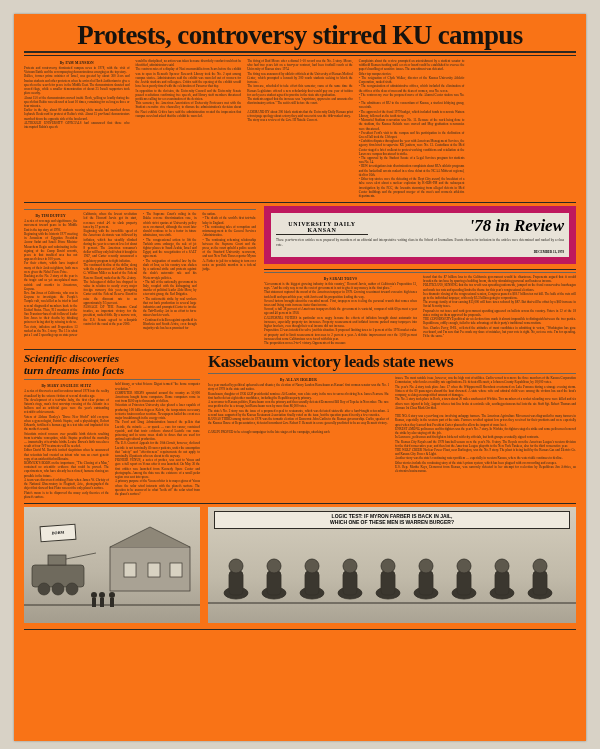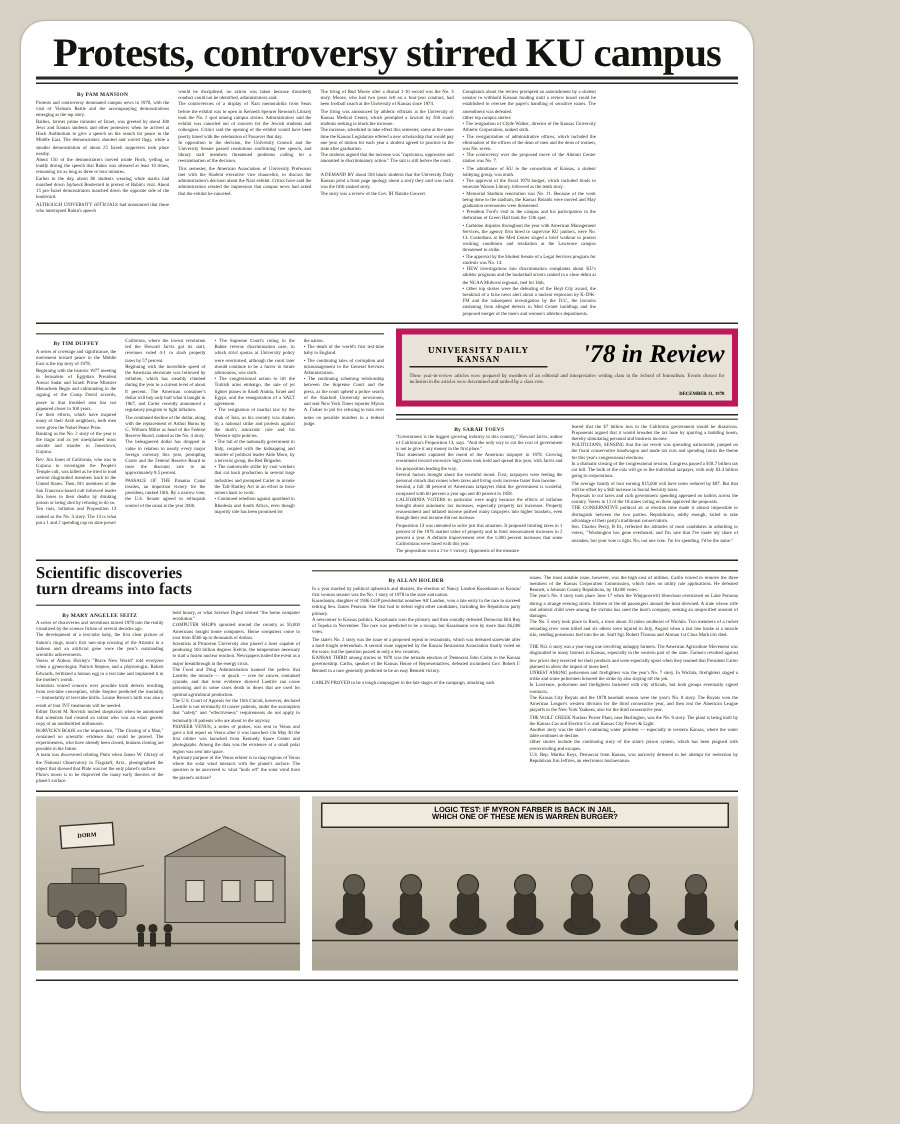--- a/index.html
+++ b/index.html
@@ -1,30 +1,30 @@
 <!DOCTYPE html>
 <html><head>
 <meta charset="utf-8">
 <style>
   html,body{margin:0;padding:0;background:#cfc9bd;}
   body{width:600px;height:749px;overflow:hidden;font-family:"Liberation Serif",serif;}
   .page{position:relative;width:600px;height:749px;background:#d8d2c6;box-sizing:border-box;padding:14px 14px 8px 14px;}
-  .paper{position:relative;width:488px;height:727px;background:#ffffff;box-shadow:0 0 2px rgba(0,0,0,.35);padding:8px 10px;box-sizing:border-box;border-radius:16px;}
+  .paper{position:relative;width:572px;height:727px;background:#f97316;box-shadow:0 0 2px rgba(0,0,0,.35);padding:8px 10px;box-sizing:border-box;}
   .hl{font-family:"Liberation Serif",serif;font-weight:bold;color:#15130f;line-height:1.0;}
   .rule{border-top:1px solid #2b2822;margin:3px 0;}
   .thin{border-top:1px solid #6b665c;}
   .byline{font-size:3.6px;font-weight:bold;text-align:center;letter-spacing:.2px;color:#1b1814;margin:2px 0 1px;}
   .col{font-size:3.2px;line-height:1.32;text-align:justify;color:#2a2721;}
   .cols{display:flex;gap:6px;}
   .cols > div{flex:1;}
   .masthead{font-size:27px;letter-spacing:-.6px;text-align:center;}
   .sec-title{font-size:15px;line-height:1.02;letter-spacing:-.3px;}
   .sec-title2{font-size:13px;line-height:1.02;}
   .smalltitle{font-size:11px;line-height:1.05;}
-  .review{border:4px solid #be185d;padding:3px 5px;box-sizing:border-box;background:#e8e3d8;}
+  .review{border:7px solid #be185d;padding:3px 5px;box-sizing:border-box;background:#e8e3d8;}
   .review .t1{font-size:6px;text-align:center;font-weight:bold;letter-spacing:.6px;border-bottom:1px solid #2b2822;padding-bottom:1px;}
   .review .t2{font-size:17px;font-weight:bold;text-align:right;font-style:italic;line-height:1.05;margin-top:1px;}
   .review .body{font-size:3.3px;line-height:1.35;text-align:justify;margin-top:3px;color:#2a2721;}
   .review .date{font-size:3.2px;text-align:right;margin-top:3px;font-weight:bold;}
   .photo{background:#b9b3a6;position:relative;overflow:hidden;}
   .sign{position:absolute;background:#efeade;border:1px solid #36332b;}
   .secrule{border-top:2px solid #2b2822;border-bottom:1px solid #2b2822;height:2px;margin:2px 0 3px;}
 </style>
 </head>
 <body>
@@ -153,21 +153,21 @@
 Sen. Charles Percy, R-Ill., reflected the attitudes of most candidates in admitting to voters, "Washington has gone overboard, and I'm sure that I've made my share of mistakes, but your vote is right. No, not one vote. I'm for spending. I'd be the same."</div>
             </div>
       </div>
     </div>
   </div>
 
   <div class="rule" style="margin-top:4px;"></div>
 
   <div style="display:flex;gap:8px;margin-top:2px;">
     <div style="width:176px;">
-      <div class="hl smalltitle" style="white-space:pre-line;">Scientific discoveries
+      <div class="hl smalltitle" style="white-space:pre-line;font-style:italic;">Scientific discoveries
 turn dreams into facts</div>
       <div class="thin" style="margin:3px 0 2px;"></div>
       <div class="cols">
         <div>
           <div class="byline">By MARY ANGELEE SEITZ</div>
           <div class="col" style="white-space:pre-line;">A series of discoveries and inventions turned 1978 into the reality visualized by the science fiction of several decades ago.
 The development of a test-tube baby, the first clear picture of Saturn's rings, man's first non-stop crossing of the Atlantic in a balloon and an artificial gene were the year's outstanding scientific achievements.
 Voters of Aldous Huxley's "Brave New World" told everyone when a gynecologist, Patrick Steptoe, and a physiologist, Robert Edwards, fertilized a human egg in a test tube and implanted it in the mother's womb.
 Scientists voiced concern over possible birth defects resulting from test-tube conception, while Steptoe predicted the mortality — immortality of test-tube births. Louise Brown's birth was also a result of four IVF treatments will be needed.
 Editor David M. Rorvick incited skepticism when he announced that scientists had created an infant who was an exact genetic copy of an unidentified millionaire.
@@ -181,20 +181,21 @@
 Scientists at Princeton University also placed a laser capable of producing 100 billion degrees Kelvin, the temperature necessary to start a fusion nuclear reaction. Newspapers hailed the event as a major breakthrough in the energy crisis.
 The Food and Drug Administration banned the pellets that Laetrile, the miracle — or quack — cure for cancer, contained cyanide, and that toxic evidence showed Laetrile can cause poisoning and in some cases death in doses that are used for optimal agricultural production.
 The U.S. Court of Appeals for the 10th Circuit, however, declared Laetrile is not terminally ill cancer patients, under the assumption that "safety" and "effectiveness" requirements do not apply to terminally ill patients who are about to die anyway.
 PIONEER VENUS, a series of probes, was sent to Venus and gave a full report on Venus after it was launched. On May 30 the first orbiter was launched from Kennedy Space Center and photographs. Among the data was the existence of a small polar region was sent into space.
 A primary purpose of the Venus orbiter is to map regions of Venus where the solar wind interacts with the planet's surface. The question to be answered is: what "boils off" the solar wind from the planet's surface?</div>
             </div>
       </div>
     </div>
 
     <div style="flex:1;">
+      <div class="hl" style="font-size:17px;letter-spacing:-.4px;">Kassebaum victory leads state news</div>
       <div class="thin" style="margin:3px 0 2px;"></div>
       <div class="cols">
         <div>
           <div class="byline">By ALLAN HOLDER</div>
           <div class="col" style="white-space:pre-line;">In a year marked by political upheavals and disaster, the election of Nancy Landon Kassebaum as Kansas' first woman senator was the No. 1 story of 1978 in the state and nation.
 Kassebaum, daughter of 1936 GOP presidential nominee Alf Landon, won a late entry in the race to succeed retiring Sen. James Pearson. She first had to defeat eight other candidates, including the Republican party primary.
 A newcomer to Kansas politics, Kassebaum won the primary and then soundly defeated Democrat Bill Roy of Topeka in November. The race was predicted to be a tossup, but Kassebaum won by more than 86,000 votes.
 The state's No. 2 story was the issue of a proposed repeal to restaurants, which was defeated statewide after a hard-fought referendum. A second issue supported by the Kansas Restaurant Association finally voted on the issue, but the question passed in only a few counties.
 KANSAS THIRD among stories in 1978 was the tornado election of Democrat John Carlin to the Kansas governorship. Carlin, speaker of the Kansas House of Representatives, defeated incumbent Gov. Robert F. Bennett in a race generally predicted to be an easy Bennett victory.
 

